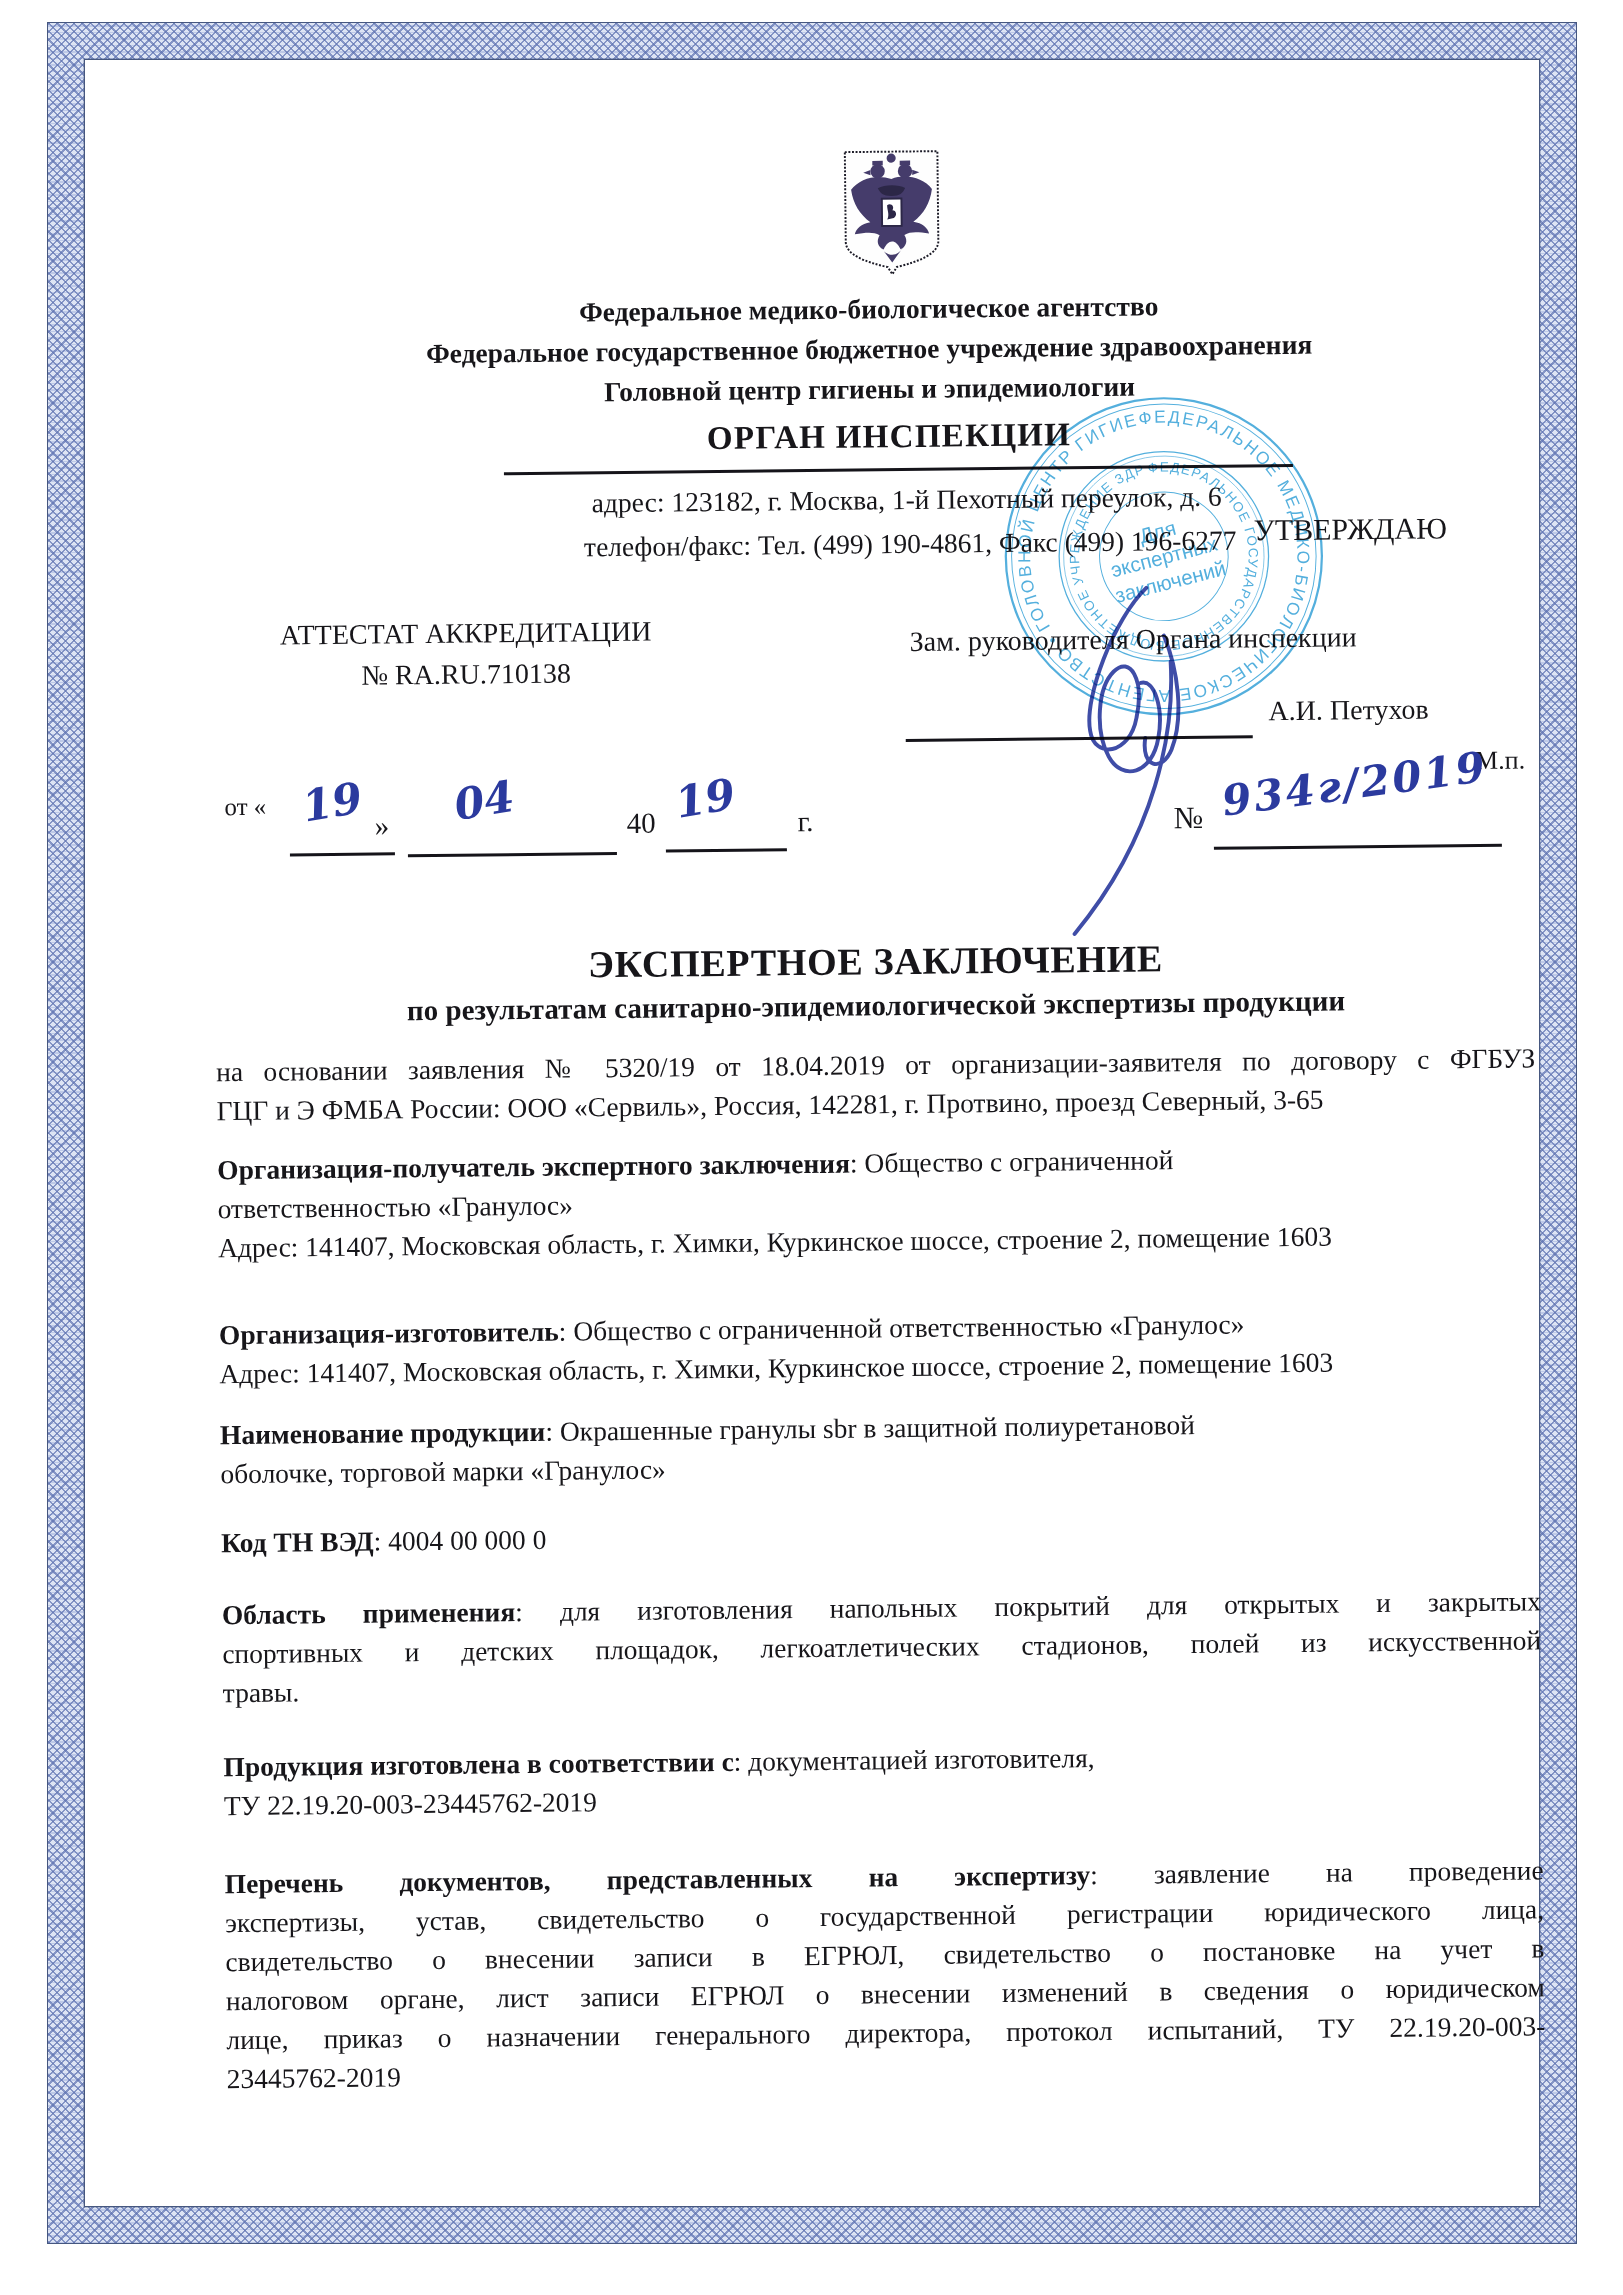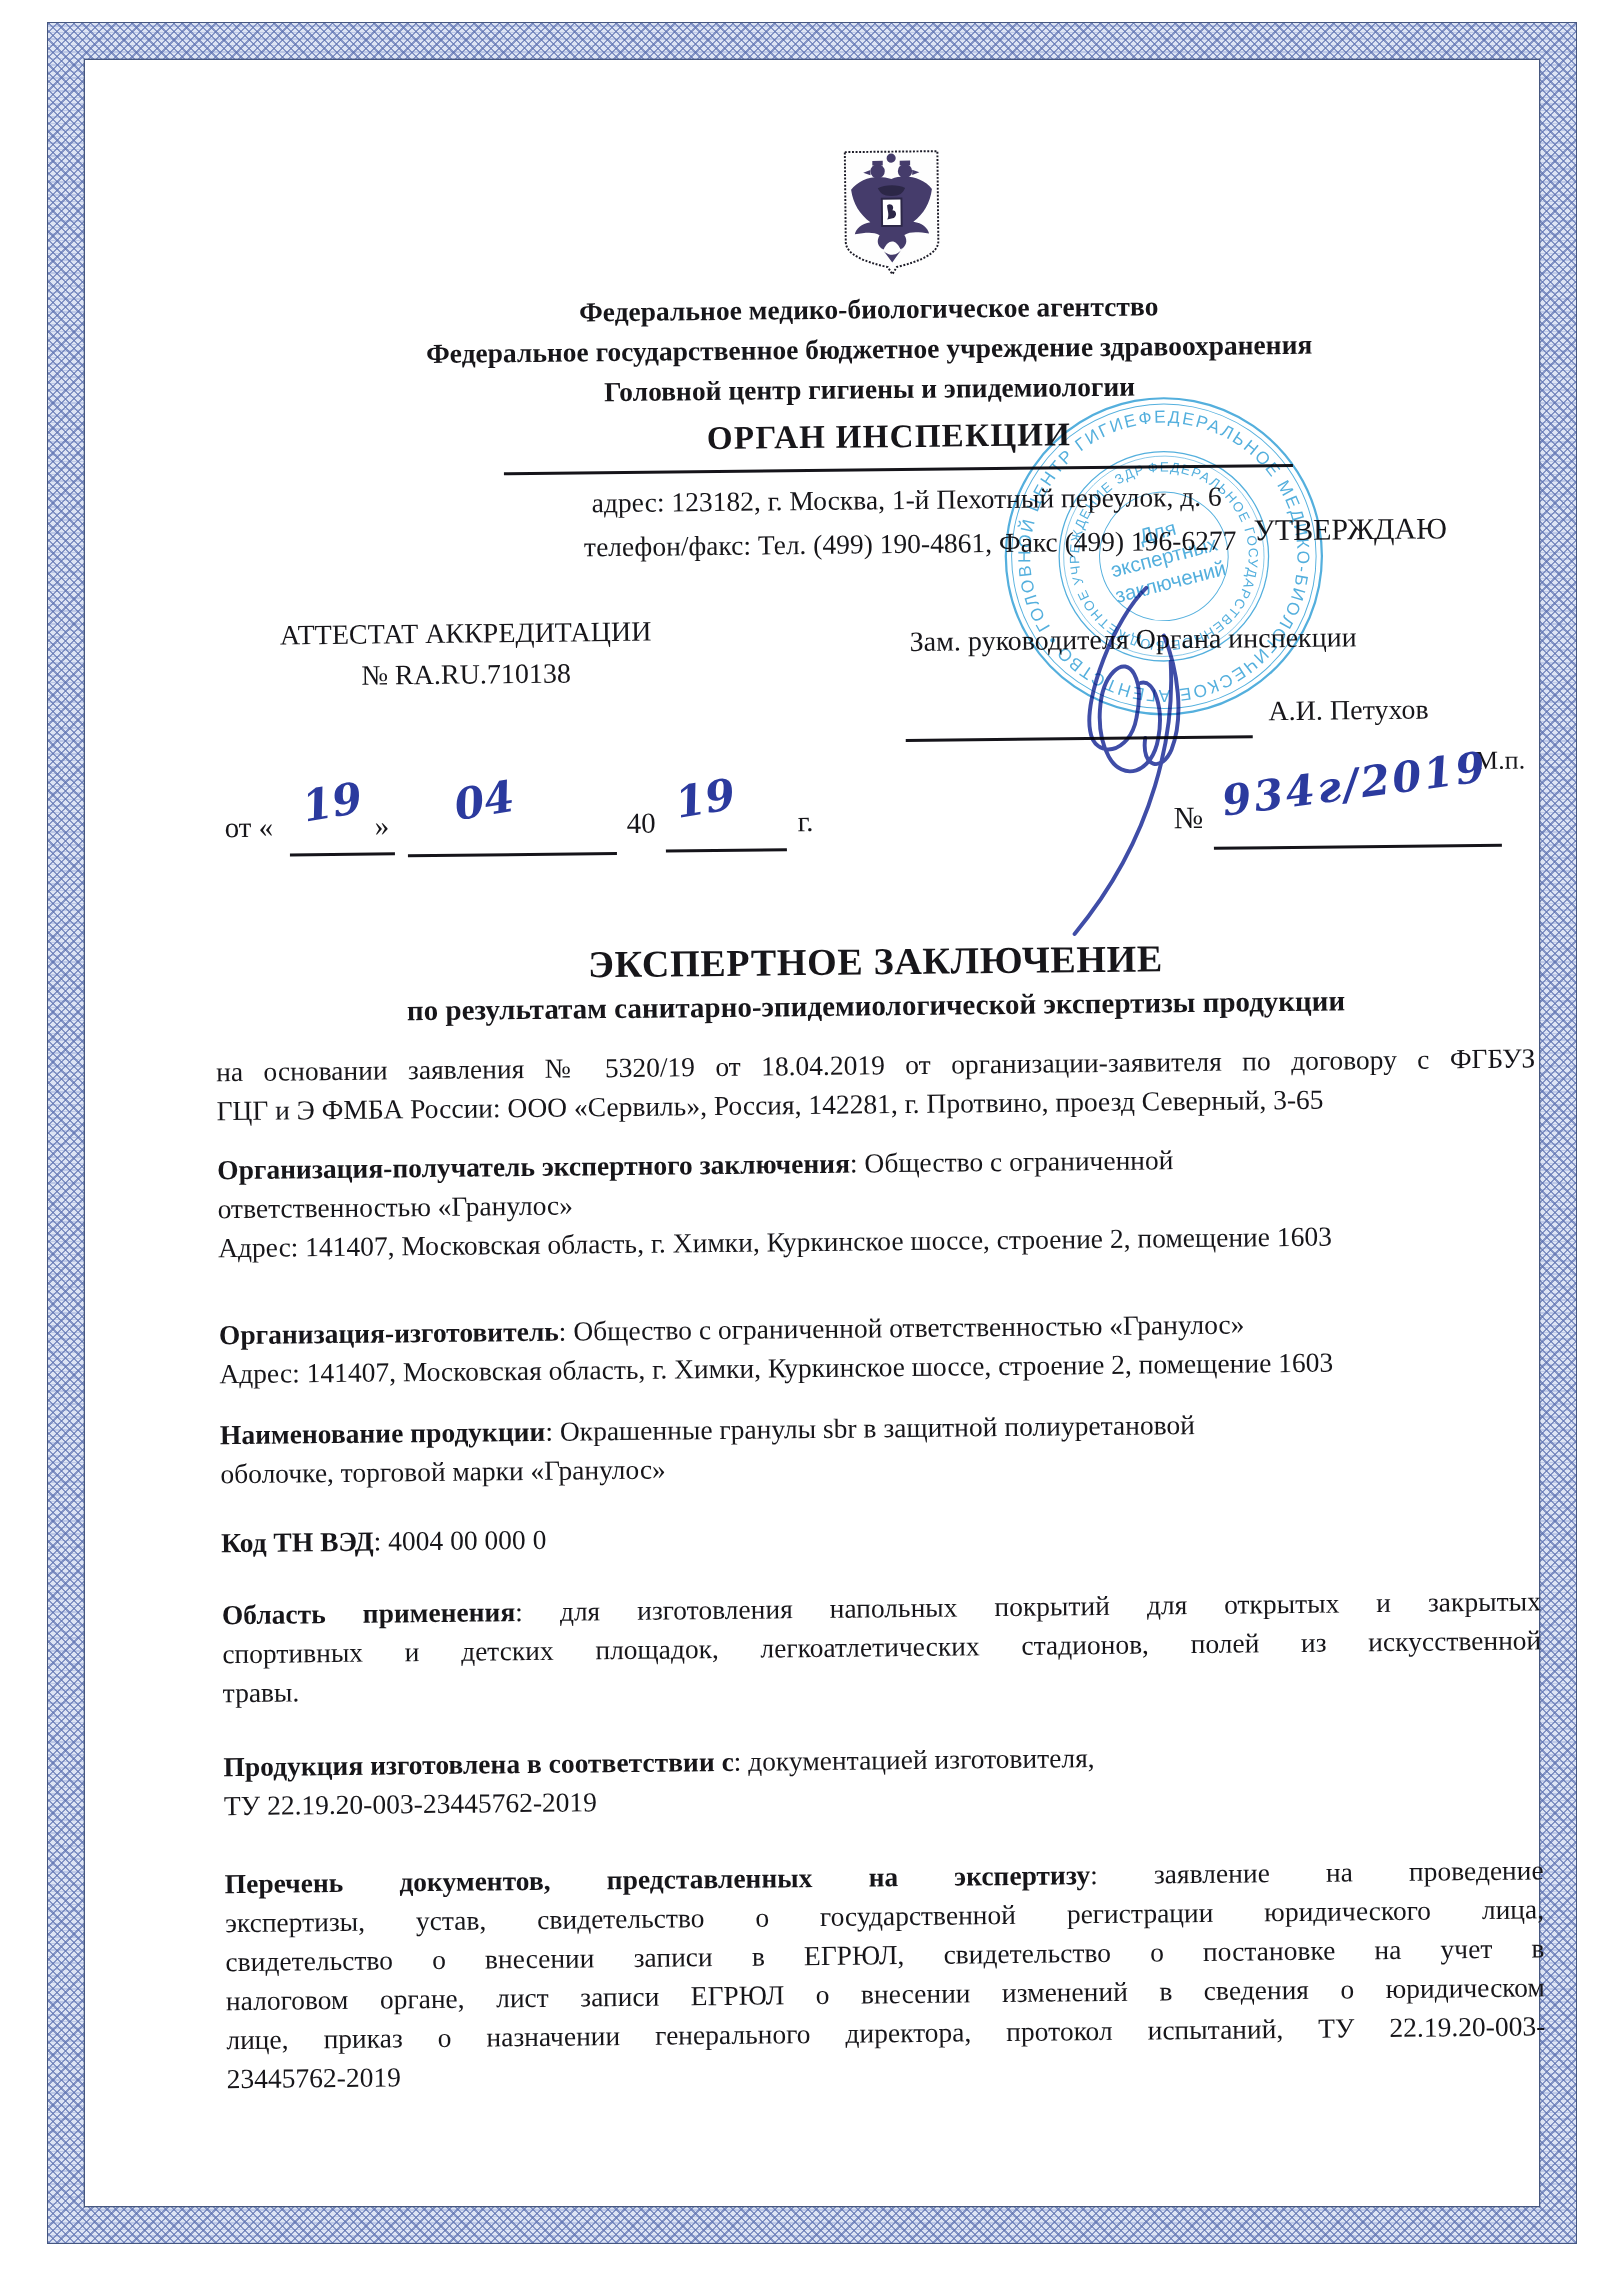--- a/index.html
+++ b/index.html
@@ -87,21 +87,21 @@
 
   <div class="abs ctr" style="left:255px;top:614px;width:432px;font-size:28px;">АТТЕСТАТ АККРЕДИТАЦИИ</div>
   <div class="abs ctr" style="left:255px;top:655px;width:432px;font-size:28px;">№ RA.RU.710138</div>
 
   <div class="abs" style="left:1260px;top:518px;font-size:30px;">УТВЕРЖДАЮ</div>
   <div class="abs" style="left:915px;top:627px;font-size:28px;">Зам. руководителя Органа инспекции</div>
   <div class="thinrule" style="left:910px;top:740px;width:347px;"></div>
   <div class="abs" style="left:1273px;top:700px;font-size:28px;">А.И. Петухов</div>
   <div class="abs" style="left:1479px;top:753px;font-size:26px;">М.п.</div>
 
-  <div class="abs" style="left:228px;top:805px;font-size:29px;">от «</div>
+  <div class="abs" style="left:228px;top:787px;font-size:25px;">от «</div>
   <div class="abs ink" style="left:306px;top:772px;font-size:43px;transform:rotate(-9deg);">19</div>
   <div class="abs" style="left:378px;top:805px;font-size:29px;">»</div>
   <div class="thinrule" style="left:293px;top:848px;width:105px;"></div>
   <div class="abs ink" style="left:458px;top:772px;font-size:43px;transform:rotate(-9deg);">04</div>
   <div class="thinrule" style="left:411px;top:850px;width:209px;"></div>
   <div class="abs" style="left:630px;top:805px;font-size:29px;">40</div>
   <div class="abs ink" style="left:679px;top:772px;font-size:43px;transform:rotate(-9deg);">19</div>
   <div class="thinrule" style="left:669px;top:848px;width:121px;"></div>
   <div class="abs" style="left:801px;top:805px;font-size:29px;">г.</div>
 

